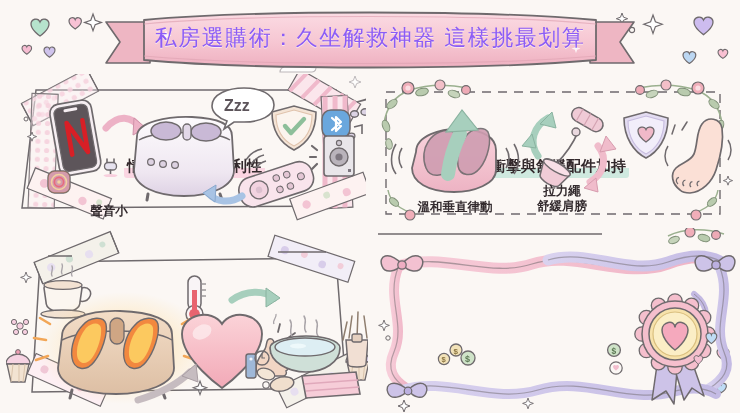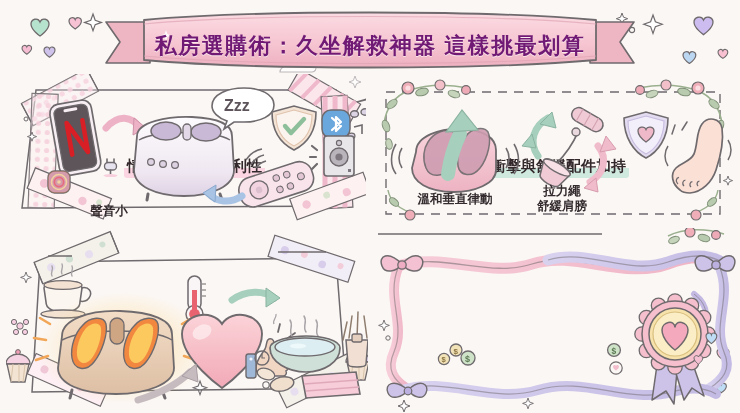--- a/index.html
+++ b/index.html
@@ -13,23 +13,23 @@
   .stage{position:absolute;inset:0;width:740px;height:413px;}
 
   
   .abs{position:absolute;}
   .ink{stroke:#6f6a6d;fill:none;stroke-width:1.6;stroke-linecap:round;stroke-linejoin:round;}
   .noselect{user-select:none;}
 
   
   .banner{position:absolute;left:104px;top:8px;width:532px;height:62px;}
   .banner-text{
-    position:absolute;left:0;top:8px;width:532px;height:62px;
+    position:absolute;left:0;top:0;width:532px;height:62px;
     display:flex;align-items:center;justify-content:center;
-    font-size:22px;font-weight:700;color:#701a75;letter-spacing:1.5px;
+    font-size:22px;font-weight:400;color:#8b5cf6;letter-spacing:1.5px;
     text-shadow:0 1px 0 rgba(255,255,255,.6);
     padding-bottom:3px;box-sizing:border-box;
   }
 
   
   .panel{position:absolute;}
   .panel-title{
     position:absolute;display:flex;align-items:center;gap:5px;
     font-size:15px;font-weight:700;color:#33292c;white-space:nowrap;
   }
@@ -400,21 +400,21 @@
         <path d="M312,112 c-2,-2 -1.6,-5.4 1.4,-5.8" fill="none" stroke="#6f6a6d" stroke-width="1.3"></path>
         <path d="M319,113 c-1.8,-1.8 -1.4,-5 1.4,-5.4" fill="none" stroke="#6f6a6d" stroke-width="1.3"></path>
         <path d="M326,112 c-1.6,-1.6 -1.2,-4.4 1.4,-4.8" fill="none" stroke="#6f6a6d" stroke-width="1.3"></path>
 
         <path d="M296,72 C292,78 292,86 296,92" fill="none" stroke="#6f6a6d" stroke-width="1.5"></path>
         <path d="M356,66 C360,72 360,80 356,86" fill="none" stroke="#6f6a6d" stroke-width="1.5"></path>
         <path d="M300,60 l3,-9 M310,56 l5,-8" stroke="#6f6a6d" stroke-width="1.5" stroke-linecap="round"></path>
       </g>
     </svg>
 
-    <div class="cap" style="left:28px;top:118px;width:110px">溫和垂直律動</div>
+    <div class="cap" style="left:28px;top:126px;width:110px">溫和垂直律動</div>
     <div class="cap" style="left:142px;top:110px;width:96px">拉力繩
 舒緩肩膀</div>
   </div>
 
   <div class="panel" style="left:6px;top:228px;width:362px;height:182px">
     <svg width="362" height="182" style="position:absolute;left:0;top:0">
       <path d="M34,34 L330,30 L340,160 L26,164 Z" fill="none" stroke="#6f6a6d" stroke-width="1.5"></path>
 
       <g transform="rotate(-22 66 32)">
         <rect x="30" y="20" width="82" height="23" fill="#f4f1ea" stroke="#6f6a6d" stroke-width="1.2"></rect>

